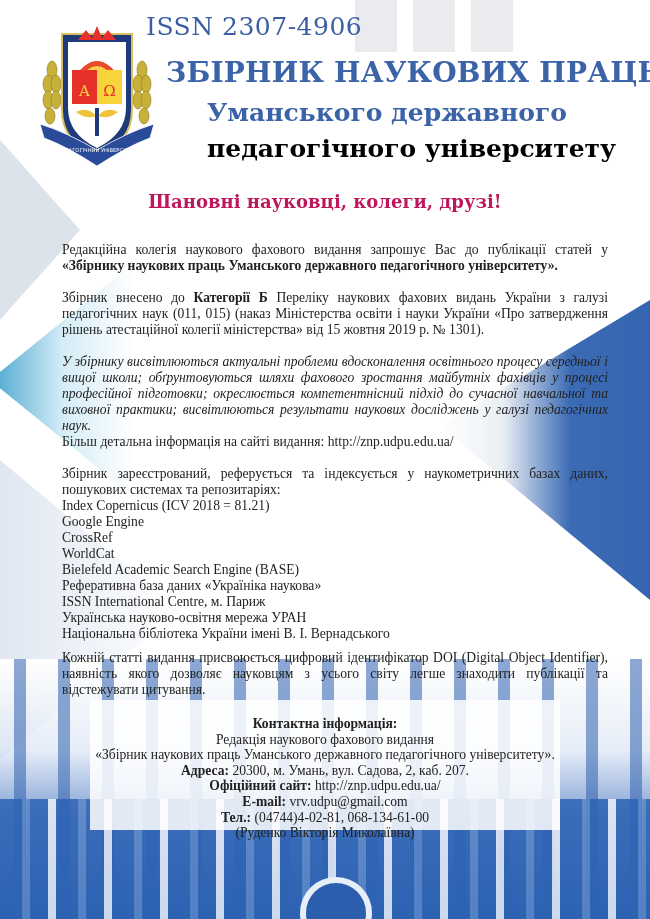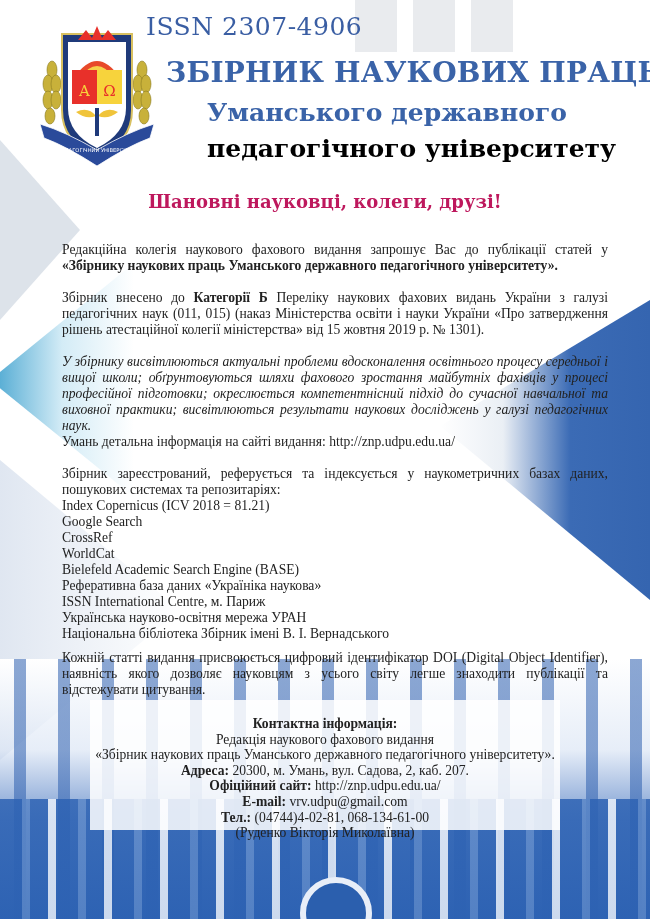--- a/index.html
+++ b/index.html
@@ -172,34 +172,34 @@
 
   <div class="body-text p1">
     <span>Редакційна колегія наукового фахового видання запрошує Вас до публікації статей у </span><b>«Збірнику наукових праць Уманського державного педагогічного університету».</b>
   </div>
 
   <div class="body-text p2">
     <span>Збірник внесено до </span><b>Категорії Б</b><span> Переліку наукових фахових видань України з галузі педагогічних наук (011, 015) (наказ Міністерства освіти і науки України «Про затвердження рішень атестаційної колегії міністерства» від 15 жовтня 2019 р. № 1301).</span>
   </div>
 
   <div class="body-text p3">У збірнику висвітлюються актуальні проблеми вдосконалення освітнього процесу середньої і вищої школи; обґрунтовуються шляхи фахового зростання майбутніх фахівців у процесі професійної підготовки; окреслюється компетентнісний підхід до сучасної навчальної та виховної практики; висвітлюються результати наукових досліджень у галузі педагогічних наук.</div>
-  <div class="body-text p3-link">Умань детальна інформація на сайті видання: http://znp.udpu.edu.ua/</div>
+  <div class="body-text p3-link">Більш детальна інформація на сайті видання: http://znp.udpu.edu.ua/</div>
 
   <div class="body-text p4">Збірник зареєстрований, реферується та індексується у наукометричних базах даних, пошукових системах та репозитаріях:</div>
 
   <div class="body-text idx-list">
     <div>Index Copernicus (ICV 2018 = 81.21)</div>
-    <div>Google Search</div>
+    <div>Google Engine</div>
     <div>CrossRef</div>
     <div>WorldCat</div>
     <div>Bielefeld Academic Search Engine (BASE)</div>
     <div>Реферативна база даних «Україніка наукова»</div>
     <div>ISSN International Centre, м. Париж</div>
     <div>Українська науково-освітня мережа УРАН</div>
-    <div>Національна бібліотека Збірник імені В. І. Вернадського</div>
+    <div>Національна бібліотека України імені В. І. Вернадського</div>
   </div>
 
   <div class="body-text p5">Кожній статті видання присвоюється цифровий ідентифікатор DOI (Digital Object Identifier), наявність якого дозволяє науковцям з усього світу легше знаходити публікації та відстежувати цитування.</div>
 
   <div class="contact">
     <div class="head">Контактна інформація:</div>
     <div>Редакція наукового фахового видання</div>
     <div>«Збірник наукових праць Уманського державного педагогічного університету».</div>
     <div>
       <b>Адреса:</b><span> 20300, м. Умань, вул. Садова, 2, каб. 207.</span>

